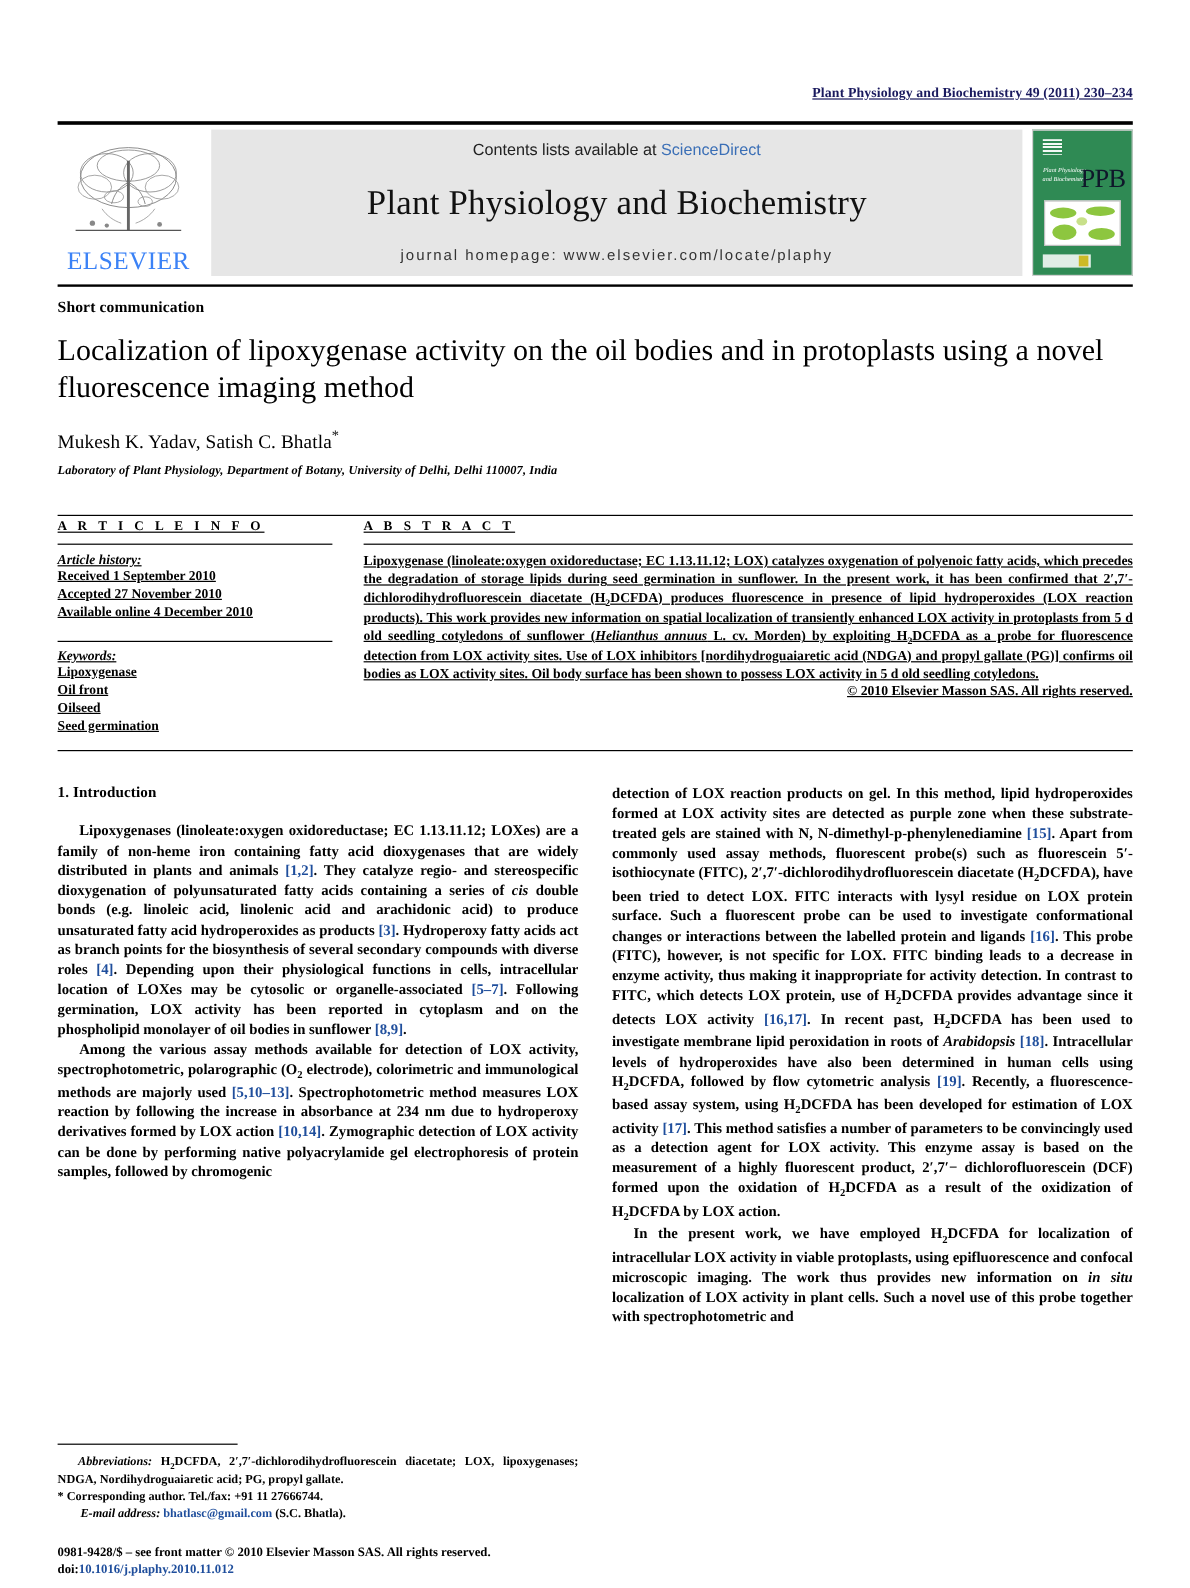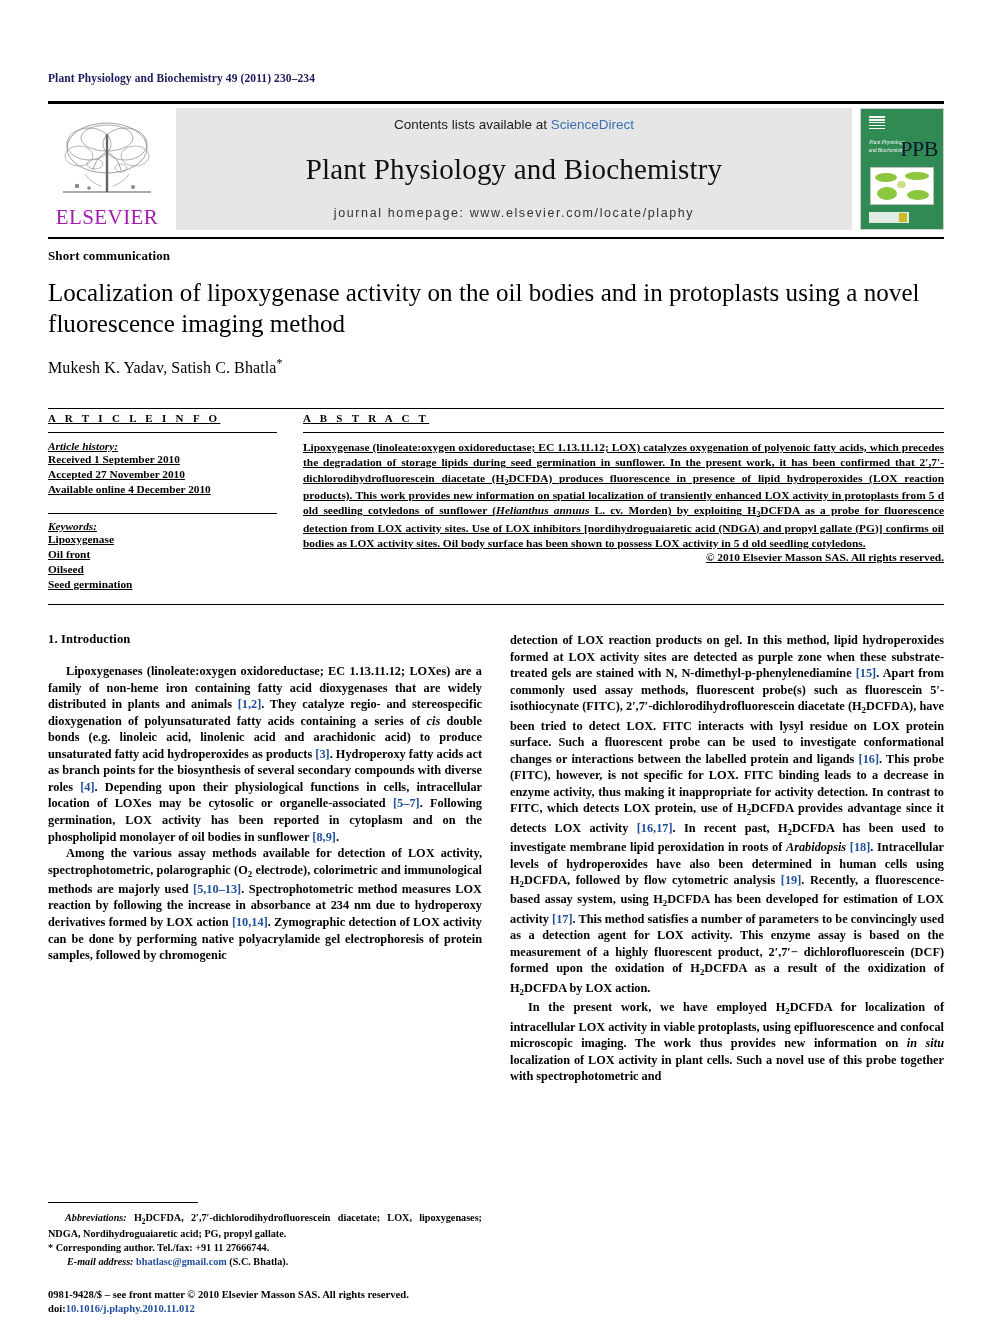--- a/index.html
+++ b/index.html
@@ -18,26 +18,27 @@
   .page {
     width: 992px;
     height: 1323px;
     position: relative;
     box-sizing: border-box;
     padding: 0 48px;
   }
 
   
   .runninghead {
-    text-align: left;
+    text-align: right;
     font-size: 11.5px;
     font-weight: bold;
     color: #1a1a5e;
     padding-top: 72px;
     letter-spacing: 0.1px;
+    text-decoration: underline;
   }
 
   
   .masthead {
     margin-top: 17px;
     border-top: 3px solid #000;
     padding-top: 4px;
     display: flex;
     align-items: stretch;
     height: 122px;
@@ -49,21 +50,21 @@
     flex-direction: column;
     align-items: center;
     justify-content: flex-end;
     padding-bottom: 2px;
   }
   .tree-svg { display:block; }
   .elsevier-word {
     font-family: "Liberation Serif", serif;
     font-size: 21px;
     letter-spacing: 0.4px;
-    color: #a21caf;
+    color: #3b82f6;
     line-height: 1;
     margin-top: 1px;
     font-weight: 400;
   }
   .masthead-center {
     flex: 1 1 auto;
     background: #e6e6e6;
     margin: 0 8px 0 10px;
     display: flex;
     flex-direction: column;
@@ -360,20 +361,21 @@
     </div>
   </div>
 
   <div class="rule-thick-top"></div>
 
   <div class="short-comm">Short communication</div>
   <h1 class="article-title">Localization of lipoxygenase activity on the oil bodies and in protoplasts using a novel fluorescence imaging method</h1>
   <div class="authors">
     <span>Mukesh K. Yadav, Satish C. Bhatla</span><span class="star">*</span>
   </div>
+  <div class="affiliation">Laboratory of Plant Physiology, Department of Botany, University of Delhi, Delhi 110007, India</div>
 
   <div class="info-abstract">
 
     <div class="col-info">
       <div class="sec-head">A R T I C L E    I N F O</div>
       <div class="hr-thin wide"></div>
       <div class="info-label">Article history:</div>
       <div class="info-line">Received 1 September 2010</div>
       <div class="info-line">Accepted 27 November 2010</div>
       <div class="info-line">Available online 4 December 2010</div>

